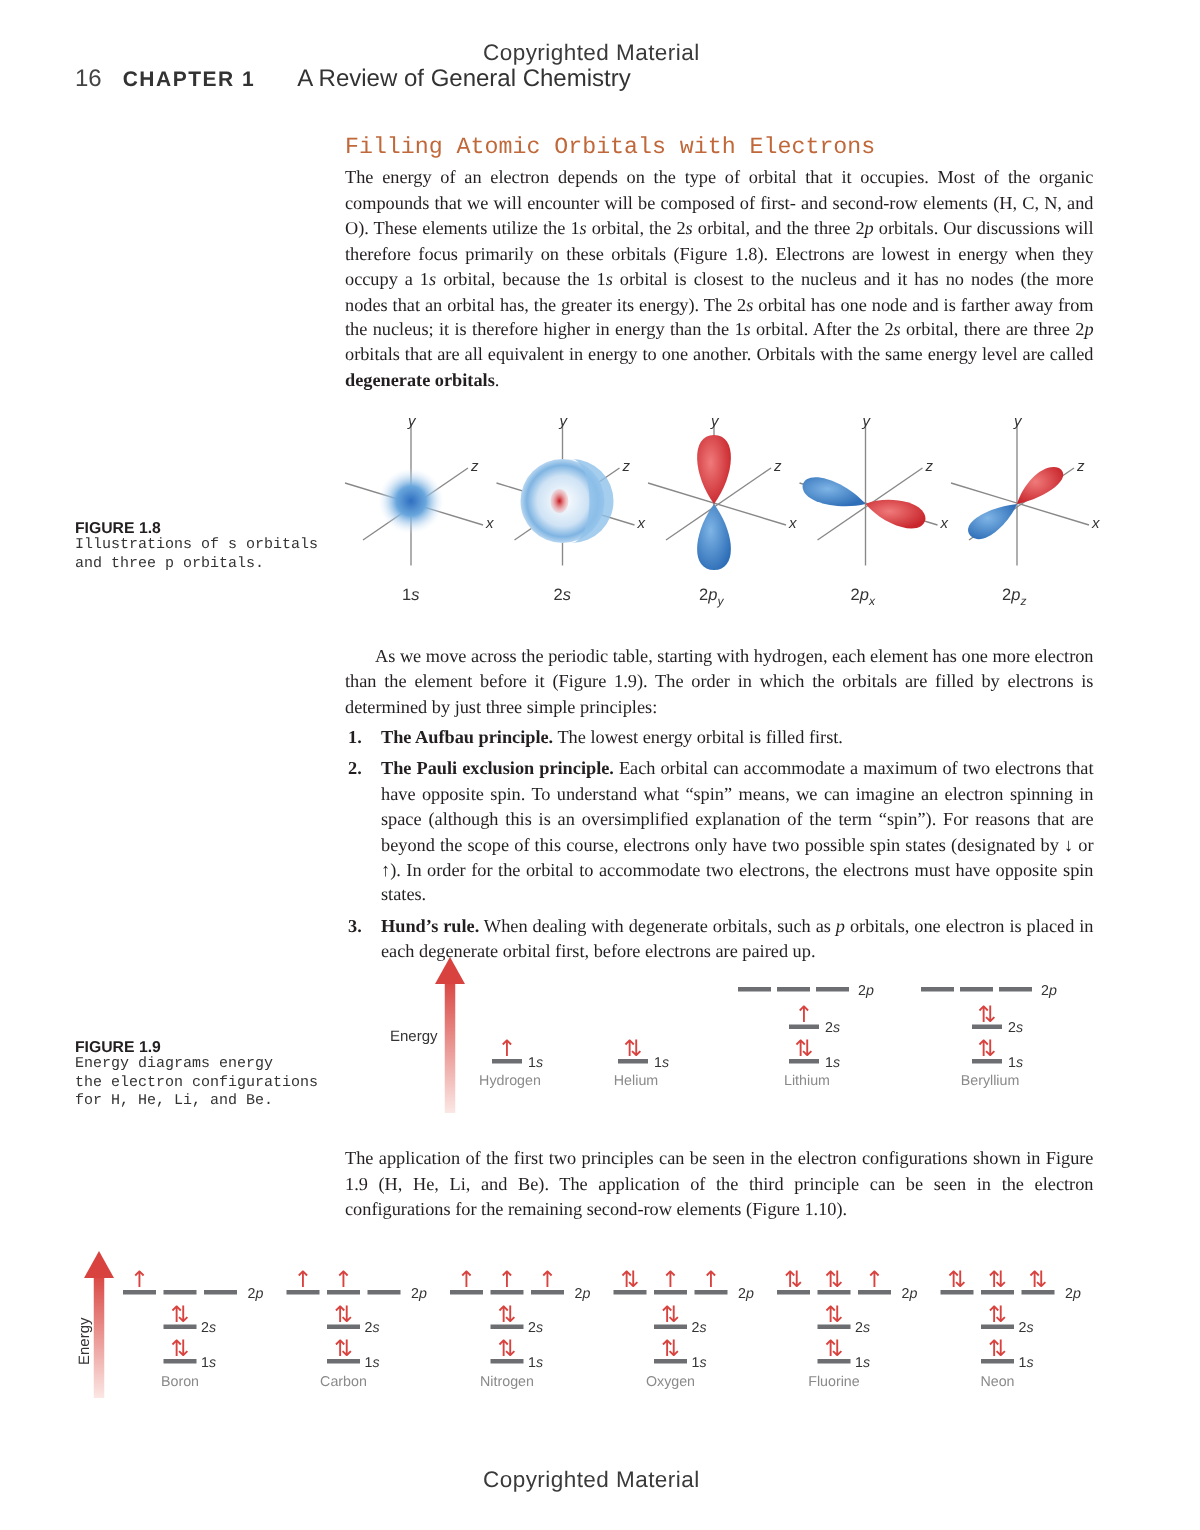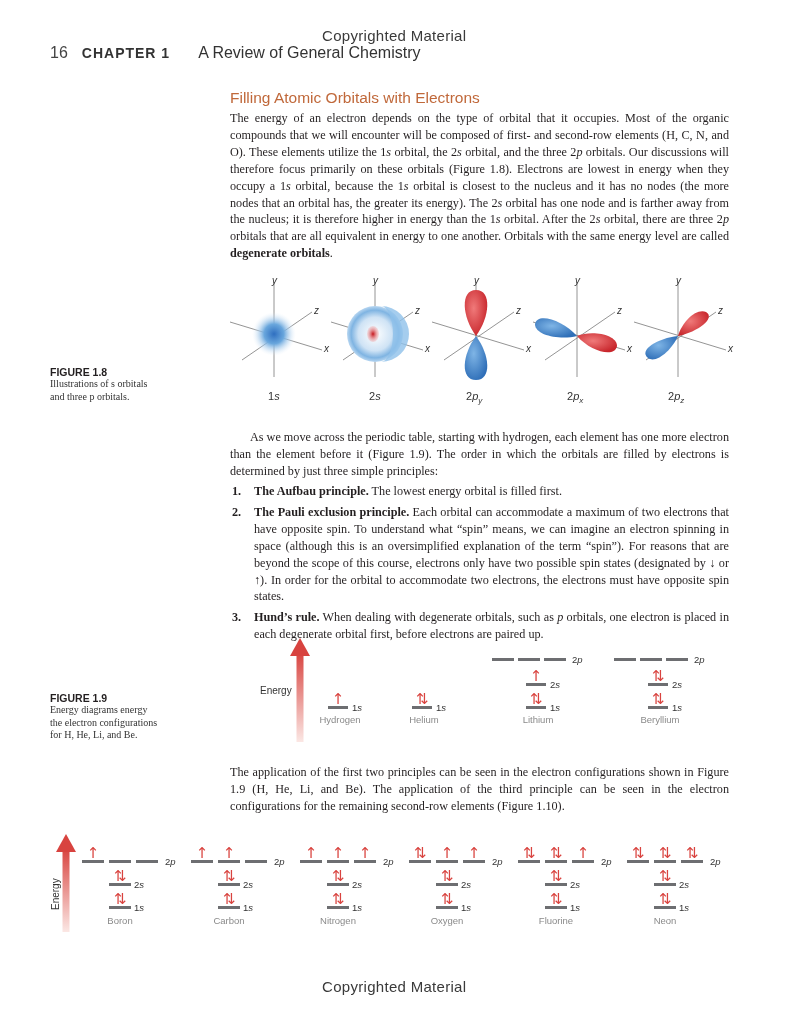--- a/index.html
+++ b/index.html
@@ -3,27 +3,27 @@
 <meta charset="utf-8">
 <style>
   html, body { margin:0; padding:0; }
   body { width:800px; height:1020px; background:#ffffff; position:relative; overflow:hidden; color:#231f20; }
   .abs { position:absolute; }
   .watermark { font-family: "Liberation Sans", sans-serif; font-size:15px; color:#3a3a3a; letter-spacing:0.3px;text-align:right; }
   .running-head { top:44px; left:50px; font-family:"Liberation Sans",sans-serif; color:#333; white-space:nowrap; }
   .running-head .pg { font-size:16px; font-weight:400; color:#444; margin-right:14px; }
   .running-head .ch { font-size:14px; font-weight:700; letter-spacing:1px; margin-right:28px; }
   .running-head .ti { font-size:16px; }
-  .section-title { top:89px; left:230px; font-family:Liberation Sans, sans-serif; font-size:15.5px; color:#c0683a; }
+  .section-title { top:89px; left:230px; font-family:Liberation Mono, monospace; font-size:15.5px; color:#c0683a; }
   .para { font-family:"Liberation Serif",serif; font-size:12.2px; line-height:16.9px; text-align:justify; color:#231f20; }
   .para i { font-style:italic; }
   .para b { font-weight:700; }
   .indent { text-indent:20px; }
   .cap-title { font-family:"Liberation Sans",sans-serif; font-size:10.5px; font-weight:700; color:#231f20; }
-  .cap-text { font-family:Liberation Serif, serif; font-size:10px; line-height:12.5px; color:#333; }
+  .cap-text { font-family:Liberation Mono, monospace; font-size:10px; line-height:12.5px; color:#333; }
   ol.principles { list-style:none; margin:0; padding:0; }
   ol.principles li { position:relative; padding-left:22px; margin-bottom:4px; }
   ol.principles li .num { position:absolute; left:0; top:0; font-weight:700; }
   .axis-label { font-family:"Liberation Sans",sans-serif; font-style:italic; font-size:10px; fill:#333; }
   .orb-label { font-family:"Liberation Sans",sans-serif; font-size:11px; fill:#333; }
   .lvl { font-family:"Liberation Sans",sans-serif; font-size:9.5px; fill:#333; }
   .el-name { font-family:"Liberation Sans",sans-serif; font-size:9.5px; fill:#8a8a8a; }
   .energy-lbl { font-family:"Liberation Sans",sans-serif; font-size:10px; fill:#333; }
 </style>
 </head>
@@ -32,21 +32,21 @@
 <div class="abs watermark" style="top:27px;left:322px;">Copyrighted Material</div>
 
 <div class="abs running-head">
   <span class="pg">16</span><span class="ch">CHAPTER 1</span><span class="ti">A Review of General Chemistry</span>
 </div>
 
 <div class="abs section-title">Filling Atomic Orbitals with Electrons</div>
 
 <div class="abs para" id="intro-para" style="top:110px;left:230px;width:499px;">The energy of an electron depends on the type of orbital that it occupies. Most of the organic compounds that we will encounter will be composed of first- and second-row elements (H, C, N, and O). These elements utilize the 1<i>s</i> orbital, the 2<i>s</i> orbital, and the three 2<i>p</i> orbitals. Our discussions will therefore focus primarily on these orbitals (Figure 1.8). Electrons are lowest in energy when they occupy a 1<i>s</i> orbital, because the 1<i>s</i> orbital is closest to the nucleus and it has no nodes (the more nodes that an orbital has, the greater its energy). The 2<i>s</i> orbital has one node and is farther away from the nucleus; it is therefore higher in energy than the 1<i>s</i> orbital. After the 2<i>s</i> orbital, there are three 2<i>p</i> orbitals that are all equivalent in energy to one another. Orbitals with the same energy level are called <b>degenerate orbitals</b>.</div>
 
-<div class="abs" style="top:366px;left:50px;width:170px;">
+<div class="abs" style="top:346px;left:50px;width:170px;">
   <div class="cap-title">FIGURE 1.8</div>
   <div class="cap-text">Illustrations of s orbitals</div>
   <div class="cap-text">and three p orbitals.</div>
 </div>
 
 <svg class="abs" style="top:272px;left:222px;" width="520" height="135" viewBox="0 0 520 135">
   <defs>
     <radialGradient id="g1s" cx="50%" cy="50%" r="50%">
       <stop offset="0%" stop-color="#2f6fc0"></stop>
       <stop offset="45%" stop-color="#6aa7dd"></stop>

